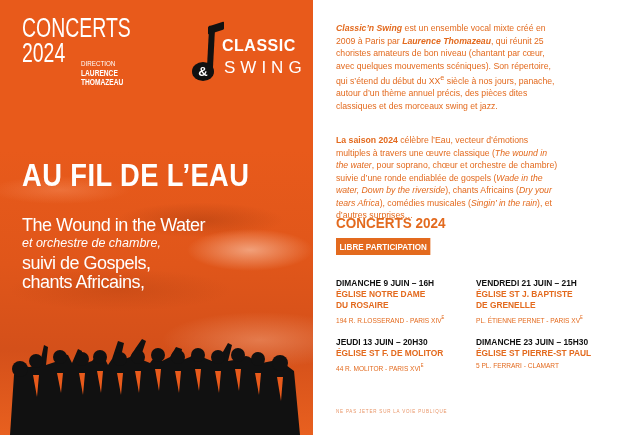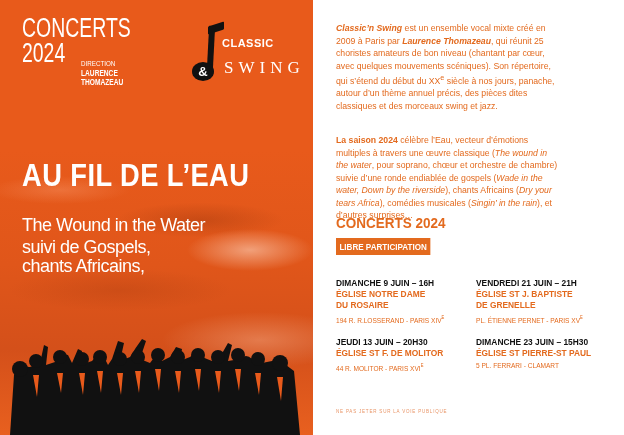--- a/index.html
+++ b/index.html
@@ -36,26 +36,26 @@
   .logo { position: absolute; left: 188px; top: 20px; width: 110px; height: 60px; }
   .logo .note-stem { position: absolute; left: 20px; top: 6px; width: 6px; height: 44px; background: #111; transform: rotate(3deg); }
   .logo .note-flag { position: absolute; left: 20px; top: 4px; width: 16px; height: 8px; background: #111; transform: skewY(-18deg); border-radius: 1px; }
   .logo .note-head {
     position: absolute; left: 4px; top: 42px; width: 22px; height: 19px;
     background: #111; border-radius: 50%; color: #fff; font-weight: bold;
     font-size: 13px; line-height: 19px; text-align: center;
   }
   .logo .classic {
     position: absolute; left: 34px; top: 17px; color: #fff; font-weight: bold;
-    font-size: 11px; letter-spacing: 0.5px; white-space: nowrap;
+    font-size: 16px; letter-spacing: 0.5px; white-space: nowrap;
   }
   .logo .swing {
     position: absolute; left: 36px; top: 38px; color: #fff;
     font-size: 17px; letter-spacing: 5px; white-space: nowrap;
-    font-family: Liberation Serif, serif; font-weight: normal;
+    font-family: Liberation Sans, sans-serif; font-weight: normal;
   }
 
   .main-title {
     position: absolute; left: 22px; top: 160px; color: #fff; font-weight: bold;
     font-size: 31px; line-height: 32px; white-space: nowrap;
     transform: scaleX(0.88); transform-origin: left top; letter-spacing: 0.5px;
   }
   .work {
     position: absolute; left: 22px; top: 216px; color: #fff; width: 280px;
   }
@@ -128,20 +128,21 @@
     <div class="note-stem"></div>
     <div class="note-head">&amp;</div>
     <div class="classic">CLASSIC</div>
     <div class="swing">SWING</div>
   </div>
 
   <div class="main-title">AU FIL DE L’EAU</div>
 
   <div class="work">
     <div class="w1">The Wound in the Water</div>
+    <div class="w2">et orchestre de chambre,</div>
     <div class="w3">suivi de Gospels,</div>
     <div class="w1">chants Africains,</div>
   </div>
 
   <svg class="choir" viewBox="0 0 313 100" preserveAspectRatio="none">
     <g fill="#111">
       <path d="M10 100 L14 40 Q20 30 30 32 L40 28 L44 10 L48 12 L46 30 L58 26 Q62 18 68 20 L72 28 L78 14 L82 16 L80 30 L92 26 Q98 18 104 22 L108 30 L112 24 L118 6 L124 8 L120 26 L130 22 Q136 12 142 4 L146 6 L140 24 L150 28 L156 20 L162 26 L170 22 L176 12 L182 14 L180 26 L190 22 Q196 16 202 22 L212 26 L220 22 L228 8 L232 10 L228 26 L240 24 Q246 18 252 24 L262 28 L272 26 Q280 22 286 30 L294 36 L300 100 Z"></path>
       <circle cx="36" cy="26" r="7"></circle>
         <circle cx="60" cy="22" r="7"></circle>
         <circle cx="82" cy="24" r="7"></circle>

